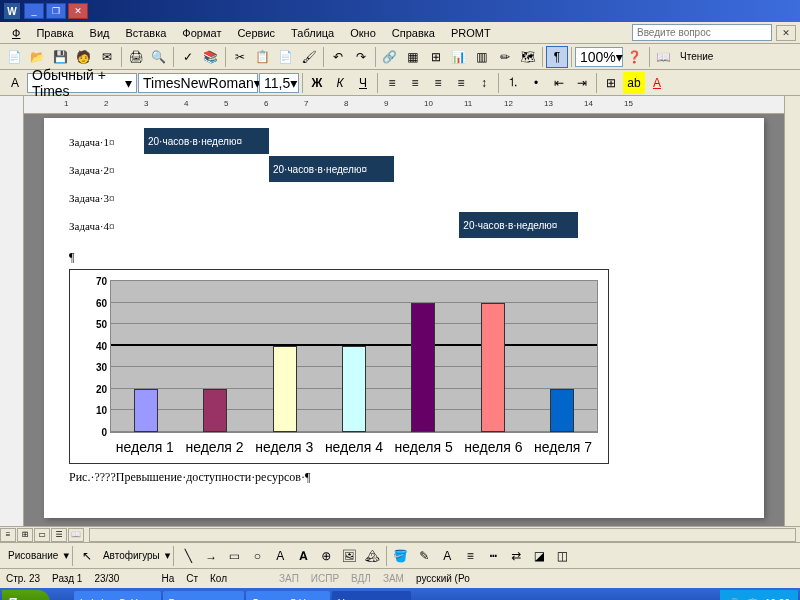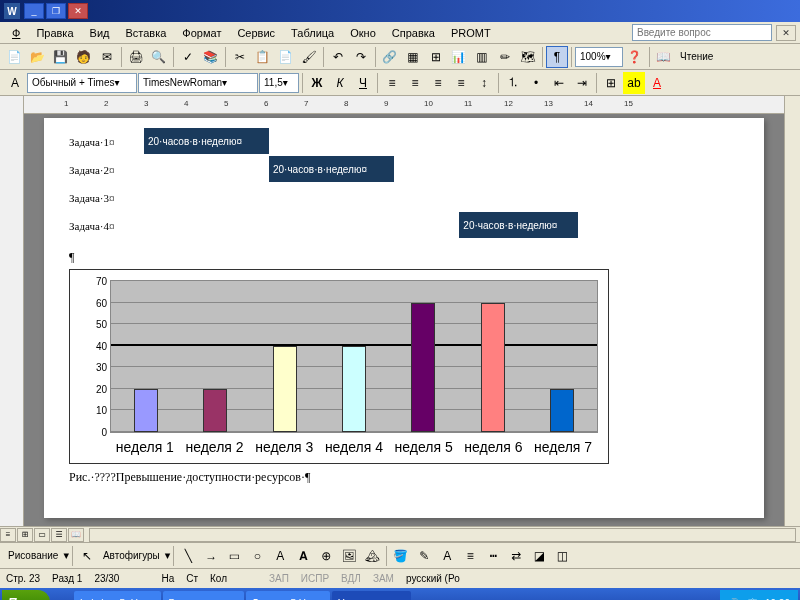--- a/index.html
+++ b/index.html
@@ -10,40 +10,40 @@
 .winbtns { display: flex; gap: 2px; }
 .winbtn { width: 20px; height: 16px; background: #3c6cdd; border: 1px solid #1d4bb8; color: white; font-size: 9px; display: flex; align-items: center; justify-content: center; cursor: pointer; }
 .winbtn.close { background: #c75050; border-color: #a03030; }
 .menubar { height: 22px; background: #ece9d8; border-bottom: 1px solid #aca899; display: flex; align-items: center; padding: 0 4px; }
 .menuitem { padding: 2px 8px; cursor: pointer; }
 .menuitem u { text-decoration: underline; }
 .helpbox { margin-left: auto; width: 140px; height: 17px; border: 1px solid #7f9db9; background: white; color: #999; padding: 1px 4px; font-size: 10px; }
 .toolbar { height: 26px; background: #ece9d8; border-bottom: 1px solid #aca899; display: flex; align-items: center; padding: 0 4px; gap: 1px; }
 .tbtn { width: 22px; height: 22px; display: flex; align-items: center; justify-content: center; cursor: pointer; font-size: 12px; border: 1px solid transparent; }
 .tsep { width: 1px; height: 20px; background: #aca899; margin: 0 2px; }
-.tselect { height: 20px; border: 1px solid #7f9db9; background: white; padding: 0 4px; font-size: 10px; display: flex; align-items: center; cursor: pointer; }
+.tselect { height: 20px; border: 1px solid #7f9db9; background: white; padding: 0 4px; font-size: 14px; display: flex; align-items: center; cursor: pointer; }
 .tselect.style { width: 110px; }
 .tselect.font { width: 120px; }
 .tselect.size { width: 40px; }
 .tselect.zoom { width: 48px; }
 .body-area { display: flex; height: 430px; }
 .left-ruler { width: 24px; background: #f0f0f0; border-right: 1px solid #aca899; }
 .main-doc { flex: 1; background: #808080; position: relative; overflow: hidden; }
 .ruler { height: 18px; background: #f0f0f0; border-bottom: 1px solid #aca899; position: relative; font-size: 8px; color: #333; }
 .ruler-mark { position: absolute; top: 3px; }
 .page { background: white; margin: 4px 20px; height: 400px; box-shadow: 2px 2px 6px rgba(0,0,0,0.3); padding: 10px 25px; position: relative; }
 .gantt { margin-bottom: 10px; }
 .gantt-row { display: flex; align-items: center; height: 28px; position: relative; }
 .task-label { width: 75px; font-size: 11px; font-family: 'Times New Roman', serif; }
 .gantt-bars { flex: 1; position: relative; height: 100%; }
 .bar { position: absolute; height: 26px; background: #1a3a5c; color: white; font-size: 10px; padding: 2px 4px; display: flex; flex-direction: column; justify-content: center; }
 .chart-box { border: 1px solid #333; padding: 10px; width: 540px; height: 195px; position: relative; background: white; }
 .chart-area { position: absolute; left: 40px; top: 10px; right: 10px; bottom: 30px; background: #bfbfbf; border: 1px solid #888; }
 .chart-grid { position: absolute; left: 0; right: 0; border-top: 1px solid #888; }
-.chart-ylabel { position: absolute; right: 100%; margin-right: 4px; font-size: 10px; transform: translateY(-50%); }
+.chart-ylabel { position: absolute; right: 100%; margin-right: 4px; font-size: 10px; transform: translateY(-50%); font-weight: bold; }
 .chart-bars { position: absolute; left: 0; right: 0; bottom: 0; top: 0; display: flex; justify-content: space-around; align-items: flex-end; }
 .cbar { width: 24px; border: 1px solid #333; }
 .chart-ref { position: absolute; left: 0; right: 0; border-top: 2px solid #000; }
 .chart-xlabels { position: absolute; left: 40px; right: 10px; bottom: 8px; display: flex; justify-content: space-around; font-size: 14px; }
 .caption { font-family: 'Times New Roman', serif; font-size: 12px; margin-top: 6px; }
 .scroll-h { height: 16px; background: #ece9d8; border-top: 1px solid #aca899; display: flex; align-items: center; }
 .viewbtn { width: 16px; height: 14px; border: 1px solid #aca899; margin-right: 1px; cursor: pointer; font-size: 8px; display: flex; align-items: center; justify-content: center; }
 .drawbar { height: 26px; background: #ece9d8; border-top: 1px solid #aca899; display: flex; align-items: center; padding: 0 4px; gap: 1px; }
 .statusbar { height: 20px; background: #ece9d8; border-top: 1px solid #aca899; display: flex; align-items: center; padding: 0 6px; font-size: 10px; gap: 12px; }
 .taskbar { height: 30px; background: linear-gradient(to bottom, #3168d5, #1941a5); display: flex; align-items: center; padding: 0 2px; gap: 2px; }
@@ -282,21 +282,21 @@
   <div class="tbtn">◫</div>
 </div>
 
 <div class="statusbar">
   <span>Стр. 23</span>
   <span>Разд 1</span>
   <span>23/30</span>
   <span style="margin-left:30px">На</span>
   <span>Ст</span>
   <span>Кол</span>
-  <span style="margin-left:30px;color:#999">ЗАП</span>
+  <span style="margin-left:40px;color:#999">ЗАП</span>
   <span style="color:#999">ИСПР</span>
   <span style="color:#999">ВДЛ</span>
   <span style="color:#999">ЗАМ</span>
   <span>русский (Ро</span>
 </div>
 
 <div class="taskbar">
   <div class="startbtn">
       <span>Пуск</span>
     </div>

